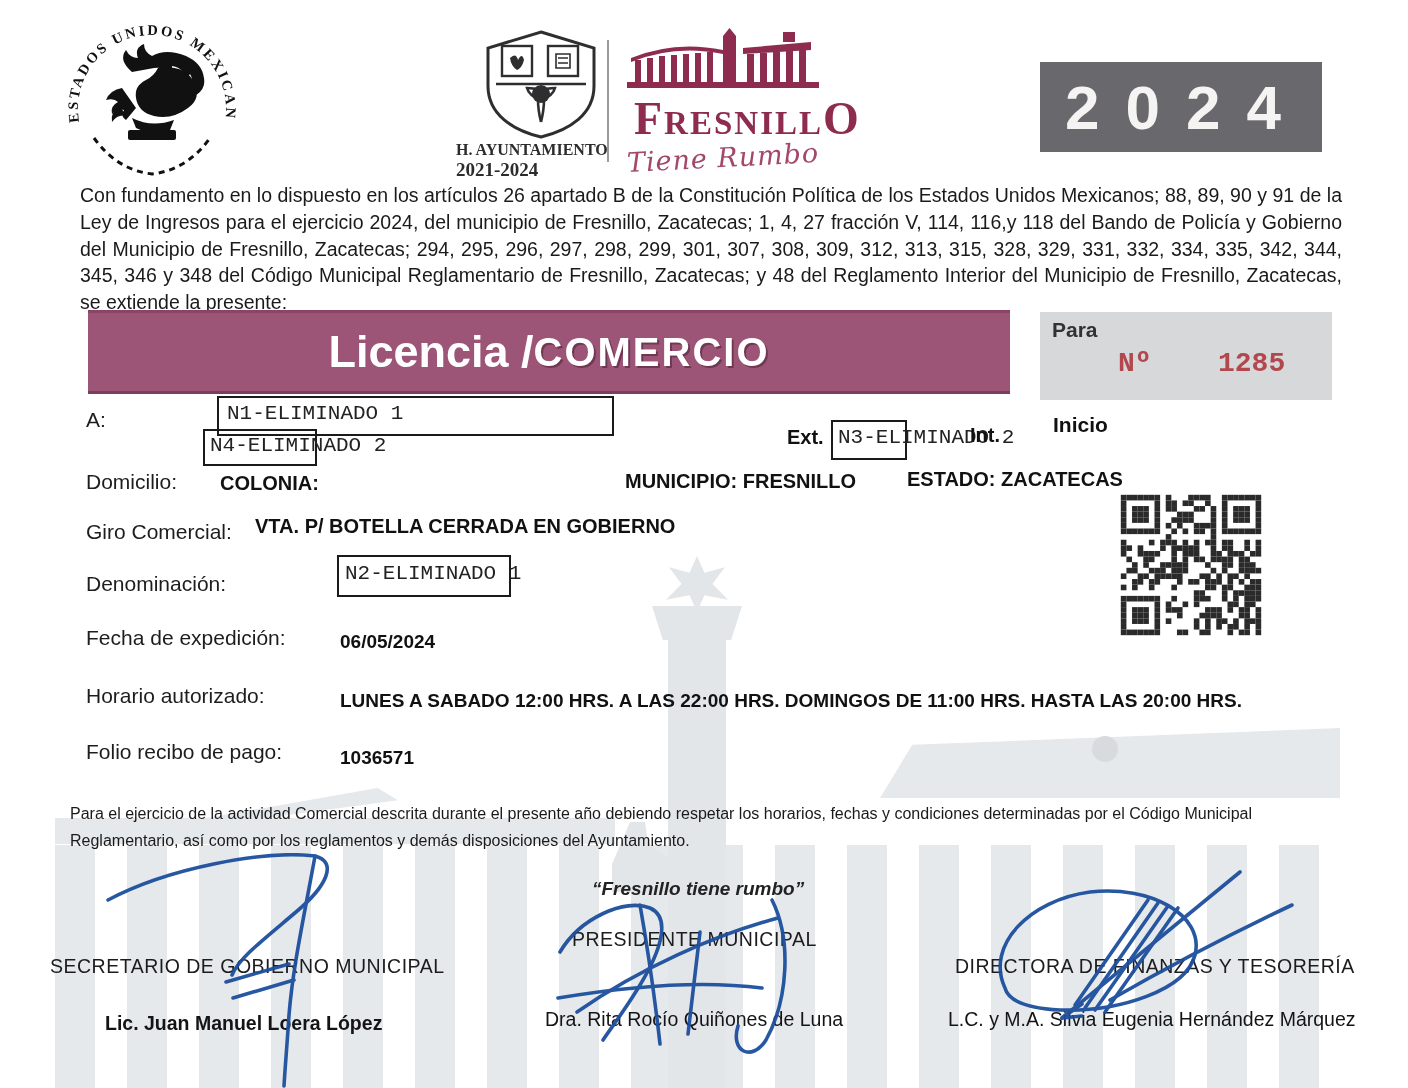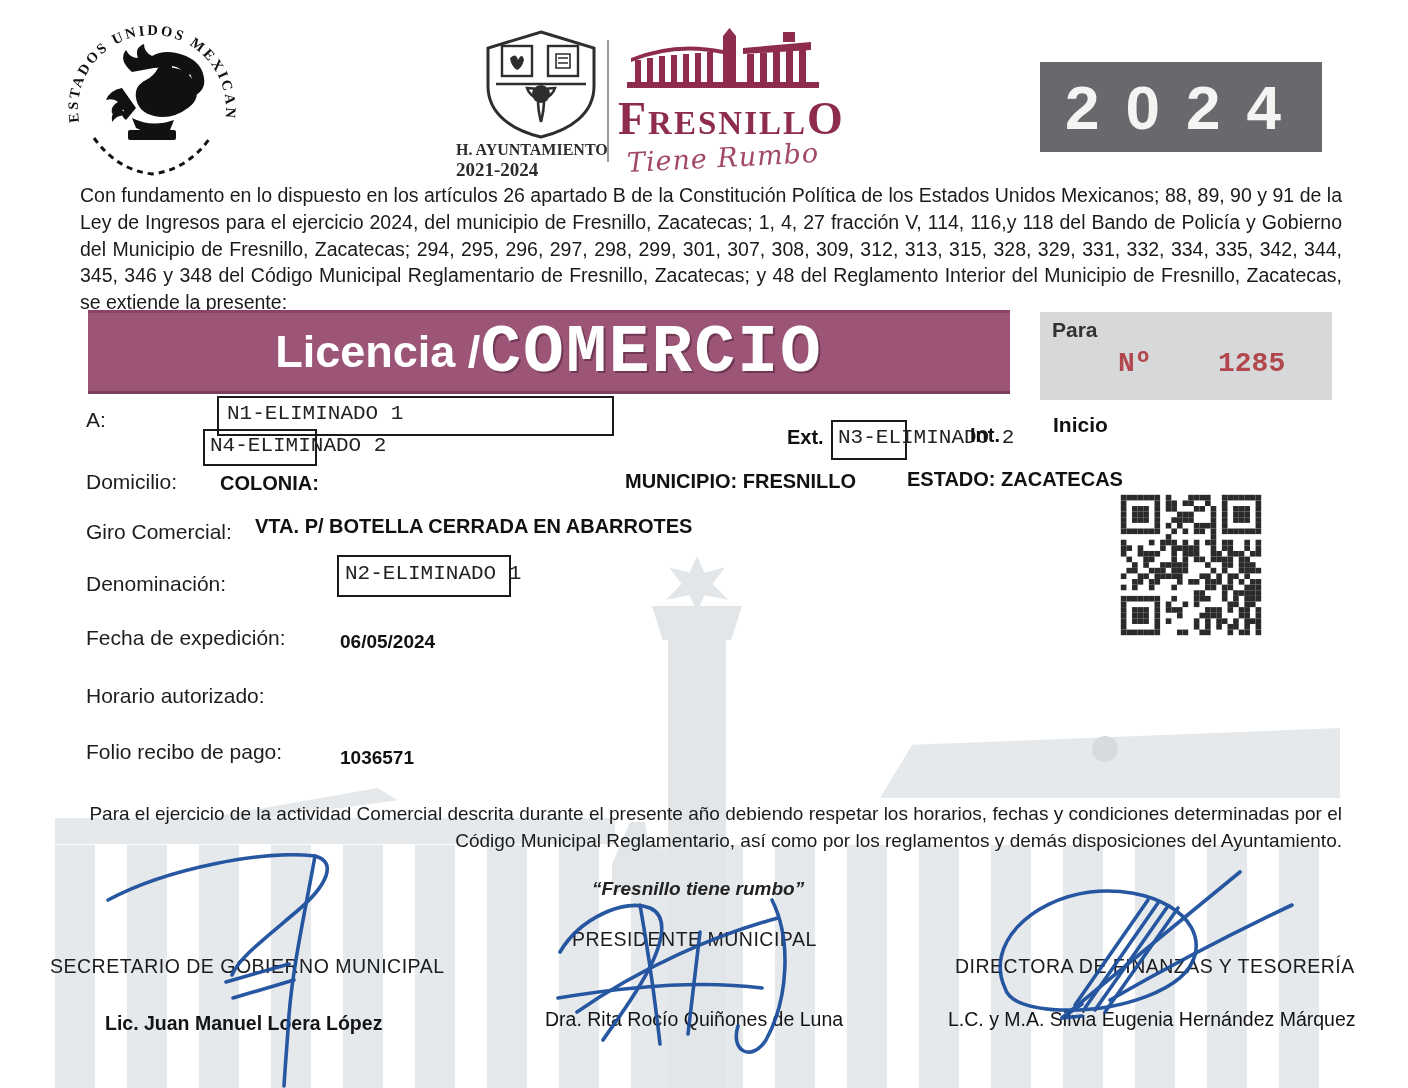--- a/index.html
+++ b/index.html
@@ -20,54 +20,54 @@
     clip-path:polygon(0 100%,7% 24%,100% 0,100% 100%);}
   .wm-circle{left:1092px;top:736px;width:26px;height:26px;border-radius:50%;background:#d7dbdf;}
   .wm-col{left:668px;top:636px;width:58px;height:452px;background:#e3e6e9;}
   .wm-cap{left:652px;top:606px;width:90px;height:34px;background:#e3e6e9;
     clip-path:polygon(12% 100%,0 0,100% 0,88% 100%);}
   .wm-star{left:666px;top:556px;width:62px;height:56px;background:#e3e6e9;
     clip-path:polygon(50% 0,62% 30%,95% 20%,75% 50%,100% 78%,62% 70%,50% 100%,38% 70%,0 78%,25% 50%,5% 20%,38% 30%);}
   .wm-statue{left:612px;top:822px;width:60px;height:70px;background:#e3e6e9;
     clip-path:polygon(30% 0,55% 0,60% 30%,100% 55%,100% 100%,0 100%,0 60%);}
   .logo-city{font-family:"Liberation Serif",serif;font-weight:700;color:#8e2c50;
-    letter-spacing:2px;line-height:1;}
+    letter-spacing:2px;line-height:1;margin-left:16px;}
   .logo-city .big{font-size:46px;}
   .logo-city .mid{font-size:33px;}
   .logo-slogan{font-family:"DejaVu Serif",serif;font-style:italic;color:#a2486b;
     font-size:27px;transform:rotate(-3deg);letter-spacing:1px;}
   .shield-caption{font-family:"Liberation Serif",serif;font-weight:700;color:#2c2c2e;
     font-size:16px;line-height:20px;}
   .divider-v{left:607px;top:40px;width:2px;height:122px;background:#9b9b9d;}
   .year-badge{left:1040px;top:62px;width:282px;height:90px;background:#69686c;
     color:#f5f4f2;font-weight:800;font-size:62px;letter-spacing:26px;
     display:flex;align-items:center;justify-content:center;padding-left:10px;box-sizing:border-box;}
   
   .legal{left:80px;top:182px;width:1262px;font-size:19.5px;line-height:26.8px;
     text-align:justify;color:#1a1a1a;}
   
   .banner{left:88px;top:310px;width:922px;height:84px;background:#9c5577;
     border-top:3px solid #8a4566;border-bottom:3px solid #7d3d5c;box-sizing:border-box;
     display:flex;align-items:center;justify-content:center;color:#ffffff;}
   .banner .t1{font-size:45px;font-weight:600;}
-  .banner .t2{font-size:68px;font-weight:800;letter-spacing:2px;
-    text-shadow:2px 2px 0 rgba(60,20,40,.45);font-family:Liberation Mono, monospace;}
+  .banner .t2{font-size:40px;font-weight:800;letter-spacing:2px;
+    text-shadow:2px 2px 0 rgba(60,20,40,.45);}
   .folio-box{left:1040px;top:312px;width:292px;height:88px;background:#d7d8da;}
   .folio-label{position:absolute;left:12px;top:6px;font-weight:700;font-size:21px;color:#323234;}
   .folio-no{position:absolute;top:36px;font-family:"Liberation Mono",monospace;
     font-size:28px;color:#b2484e;font-weight:bold;}
   
   .lbl{font-size:21px;color:#1d1d1f;}
   .valb{font-weight:700;font-size:20px;color:#111;}
   .mono{font-family:"Liberation Mono",monospace;font-size:21px;color:#222;letter-spacing:0px;white-space:nowrap;}
   .redact-box{border:2px solid #1a1a1a;background:transparent;}
   .smallb{font-weight:700;font-size:19px;color:#111;}
   
-  .footer-par{left:70px;top:800px;width:1272px;text-align:right;
-    font-size:19px;line-height:27px;color:#1a1a1a;}
+  .footer-par{left:70px;top:800px;width:1272px;text-align:left;
+    font-size:16px;line-height:27px;color:#1a1a1a;}
   .quote{font-style:italic;font-weight:700;font-size:19px;color:#222;}
   .sig-title{font-size:19.5px;color:#1c1c1e;letter-spacing:.5px;}
   .sig-name{font-size:19.5px;color:#141416;}
   .z1{z-index:1;} .z2{z-index:2;}
   .sig-layer{position:absolute;left:0;top:0;z-index:3;pointer-events:none;}
 </style>
 </head>
 <body>
 
 <div class="page">
@@ -172,21 +172,21 @@
   <div class="abs z2 smallb" style="left:970px;top:424px;font-size:20px">Int.</div>
 
   <div class="abs z1 valb" style="left:1053px;top:413px;font-size:21px">Inicio</div>
 
   <div class="abs z1 lbl" style="left:86px;top:470px">Domicilio:</div>
   <div class="abs z1 valb" style="left:220px;top:472px">COLONIA:</div>
   <div class="abs z1 valb" style="left:625px;top:470px">MUNICIPIO: FRESNILLO</div>
   <div class="abs z1 valb" style="left:907px;top:468px">ESTADO: ZACATECAS</div>
 
   <div class="abs z1 lbl" style="left:86px;top:520px">Giro Comercial:</div>
-  <div class="abs z1 valb" style="left:255px;top:515px">VTA. P/ BOTELLA CERRADA EN ABARROTES</div>
+  <div class="abs z1 valb" style="left:255px;top:515px">VTA. P/ BOTELLA CERRADA EN GOBIERNO</div>
 
   <div class="abs z1 lbl" style="left:86px;top:572px">Denominación:</div>
   <div class="abs z1 redact-box" style="left:337px;top:555px;width:170px;height:38px"></div>
   <div class="abs z2 mono" style="left:345px;top:562px">N2-ELIMINADO 1</div>
 
   <svg class="abs z1" style="left:1118px;top:492px" width="146" height="146" viewBox="0 0 146 146" id="qr">
       <rect width="146" height="146" fill="#fff"></rect>
       <rect x="47.730769230769226" y="2.8076923076923075" width="5.615384615384615" height="5.615384615384615" fill="#2a2a2a"></rect>
       <rect x="70.1923076923077" y="2.8076923076923075" width="5.615384615384615" height="5.615384615384615" fill="#2a2a2a"></rect>
       <rect x="75.8076923076923" y="2.8076923076923075" width="5.615384615384615" height="5.615384615384615" fill="#2a2a2a"></rect>
@@ -510,20 +510,21 @@
       <rect x="19.653846153846153" y="137.5769230769231" width="5.615384615384615" height="5.615384615384615" fill="#2a2a2a"></rect>
       <rect x="25.269230769230766" y="137.5769230769231" width="5.615384615384615" height="5.615384615384615" fill="#2a2a2a"></rect>
       <rect x="30.88461538461538" y="137.5769230769231" width="5.615384615384615" height="5.615384615384615" fill="#2a2a2a"></rect>
       <rect x="36.5" y="137.5769230769231" width="5.615384615384615" height="5.615384615384615" fill="#2a2a2a"></rect>
     </svg>
 
   <div class="abs z1 lbl" style="left:86px;top:626px">Fecha de expedición:</div>
   <div class="abs z1 smallb" style="left:340px;top:631px">06/05/2024</div>
 
   <div class="abs z1 lbl" style="left:86px;top:684px">Horario autorizado:</div>
+  <div class="abs z1 smallb" style="left:340px;top:690px;width:1010px">LUNES A SABADO 12:00 HRS. A LAS 22:00 HRS. DOMINGOS DE 11:00 HRS. HASTA LAS 20:00 HRS.</div>
 
   <div class="abs z1 lbl" style="left:86px;top:740px">Folio recibo de pago:</div>
   <div class="abs z1 smallb" style="left:340px;top:747px">1036571</div>
 
   <div class="abs z1 footer-par">Para el ejercicio de la actividad Comercial descrita durante el presente año debiendo respetar los horarios, fechas y condiciones determinadas por el Código Municipal Reglamentario, así como por los reglamentos y demás disposiciones del Ayuntamiento.</div>
 
   <div class="abs z1 quote" style="left:592px;top:878px">“Fresnillo tiene rumbo”</div>
 
   <div class="abs z1 sig-title" style="left:50px;top:955px">SECRETARIO DE GOBIERNO MUNICIPAL</div>
   <div class="abs z1 sig-name" style="left:105px;top:1012px;font-weight:700">Lic. Juan Manuel Loera  López</div>

